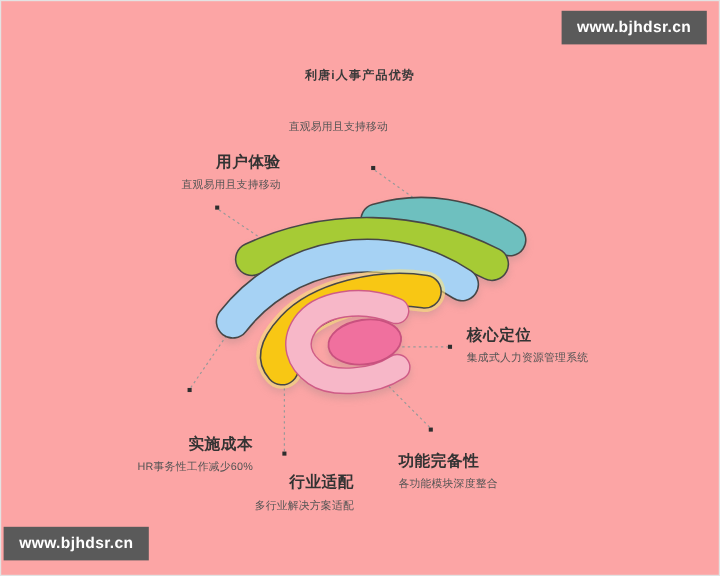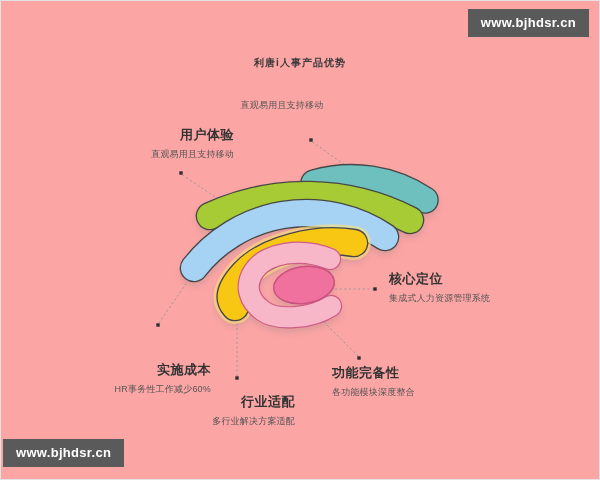--- a/index.html
+++ b/index.html
@@ -88,21 +88,21 @@
   <div class="lbl ta-r" style="left:70px;top:360px;width:140px;">
     <span class="t">实施成本</span>
     <span class="d">HR事务性工作减少60%</span>
   </div>
 
   <div class="lbl ta-r" style="left:154px;top:392px;width:140px;">
     <span class="t">行业适配</span>
     <span class="d">多行业解决方案适配</span>
   </div>
 
-  <div class="lbl ta-l" style="left:331px;top:363px;width:170px;">
+  <div class="lbl ta-l" style="left:331px;top:374px;width:170px;">
     <span class="t">功能完备性</span>
     <span class="d">各功能模块深度整合</span>
   </div>
 
   <div class="lbl ta-l" style="left:388px;top:269px;width:170px;">
     <span class="t">核心定位</span>
     <span class="d">集成式人力资源管理系统</span>
   </div>
 
 </div>

